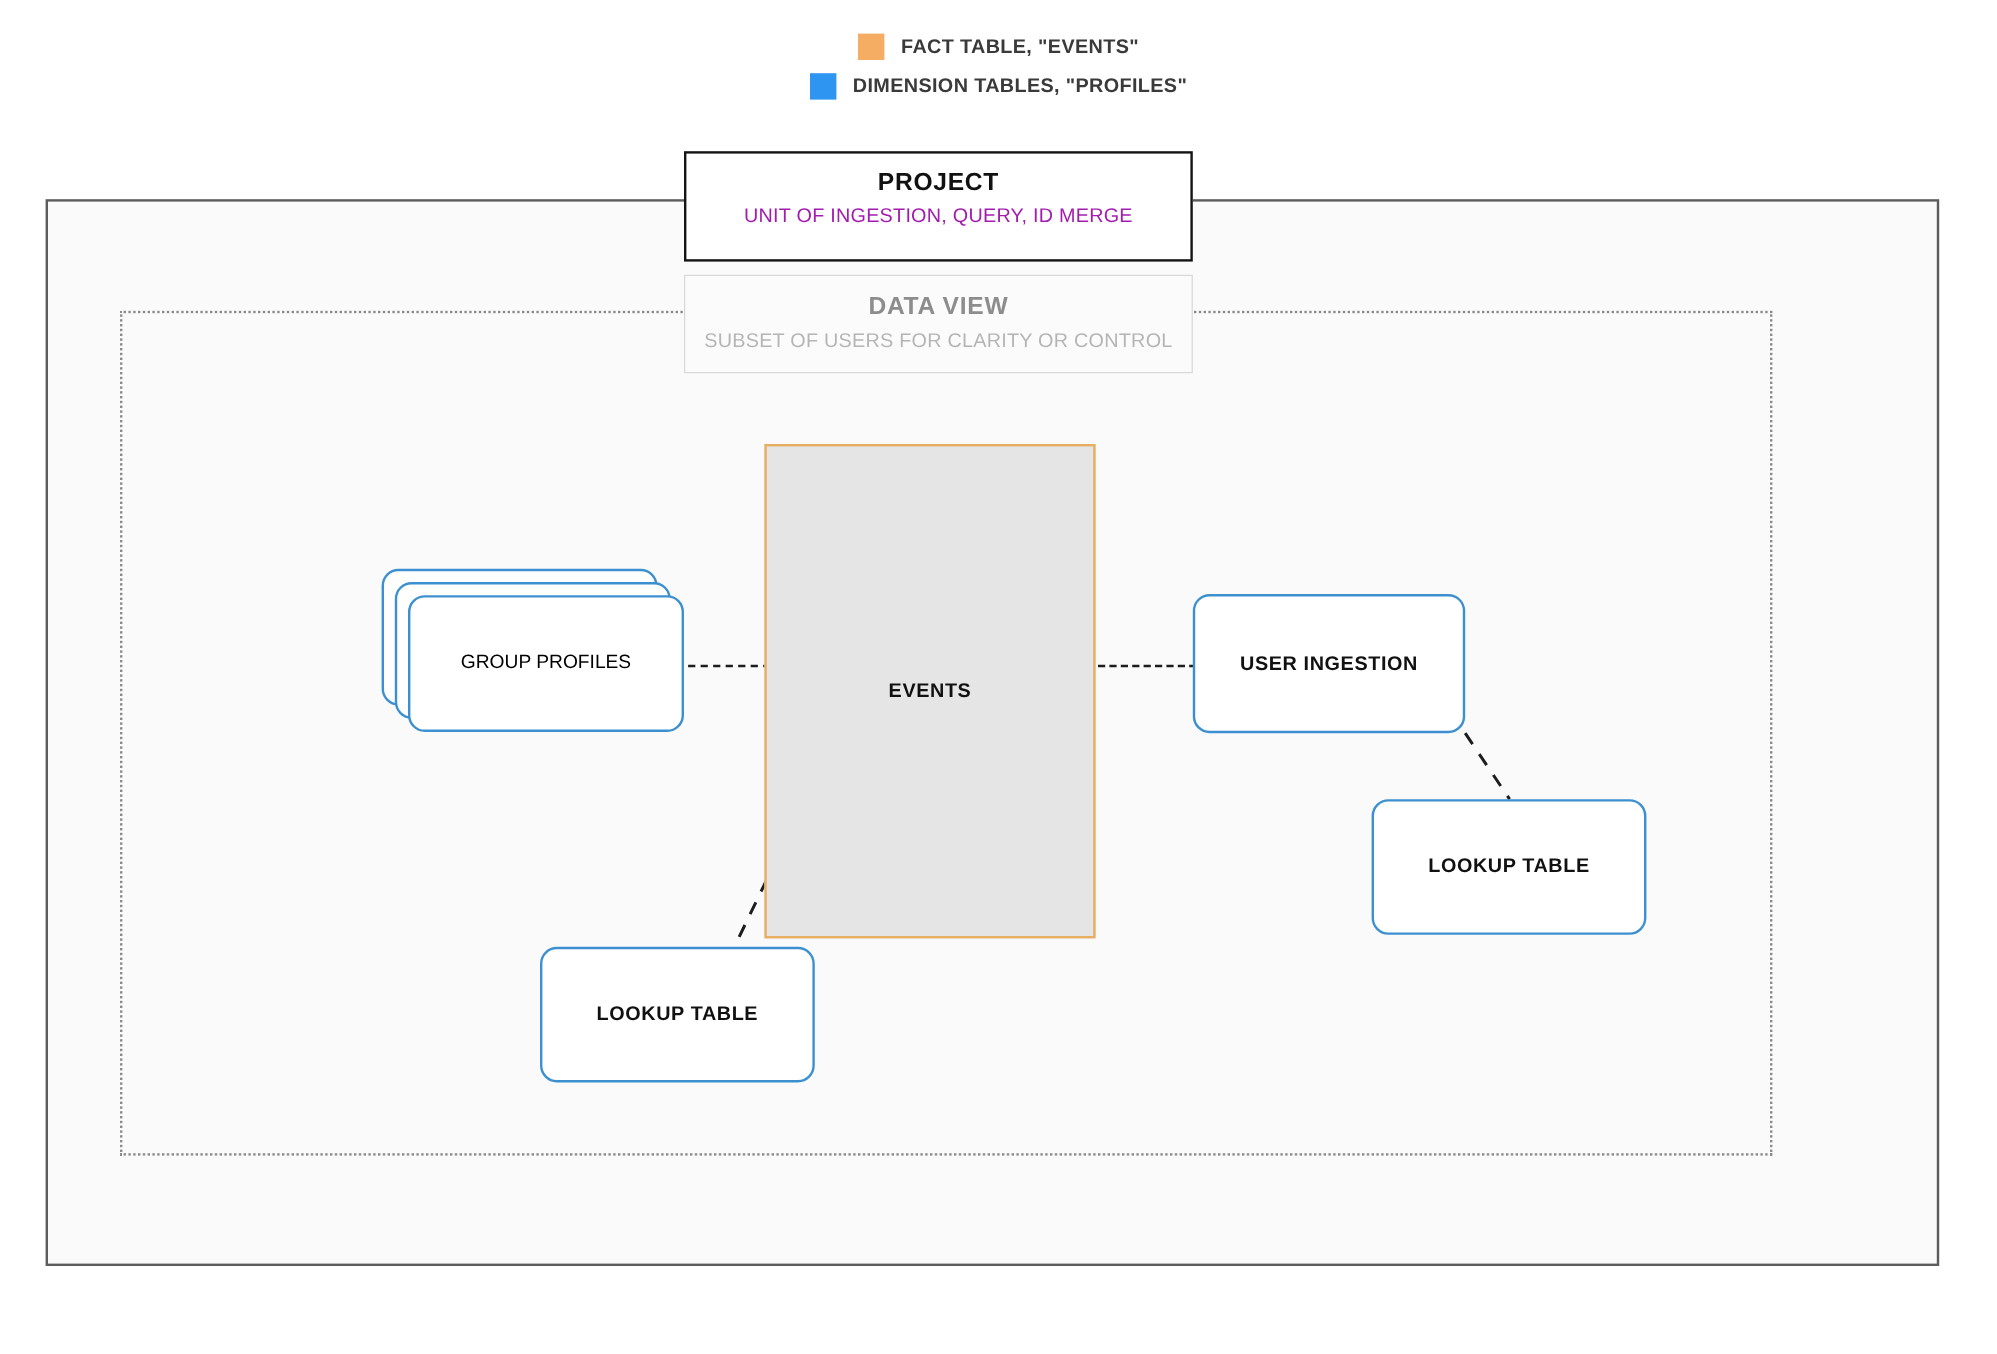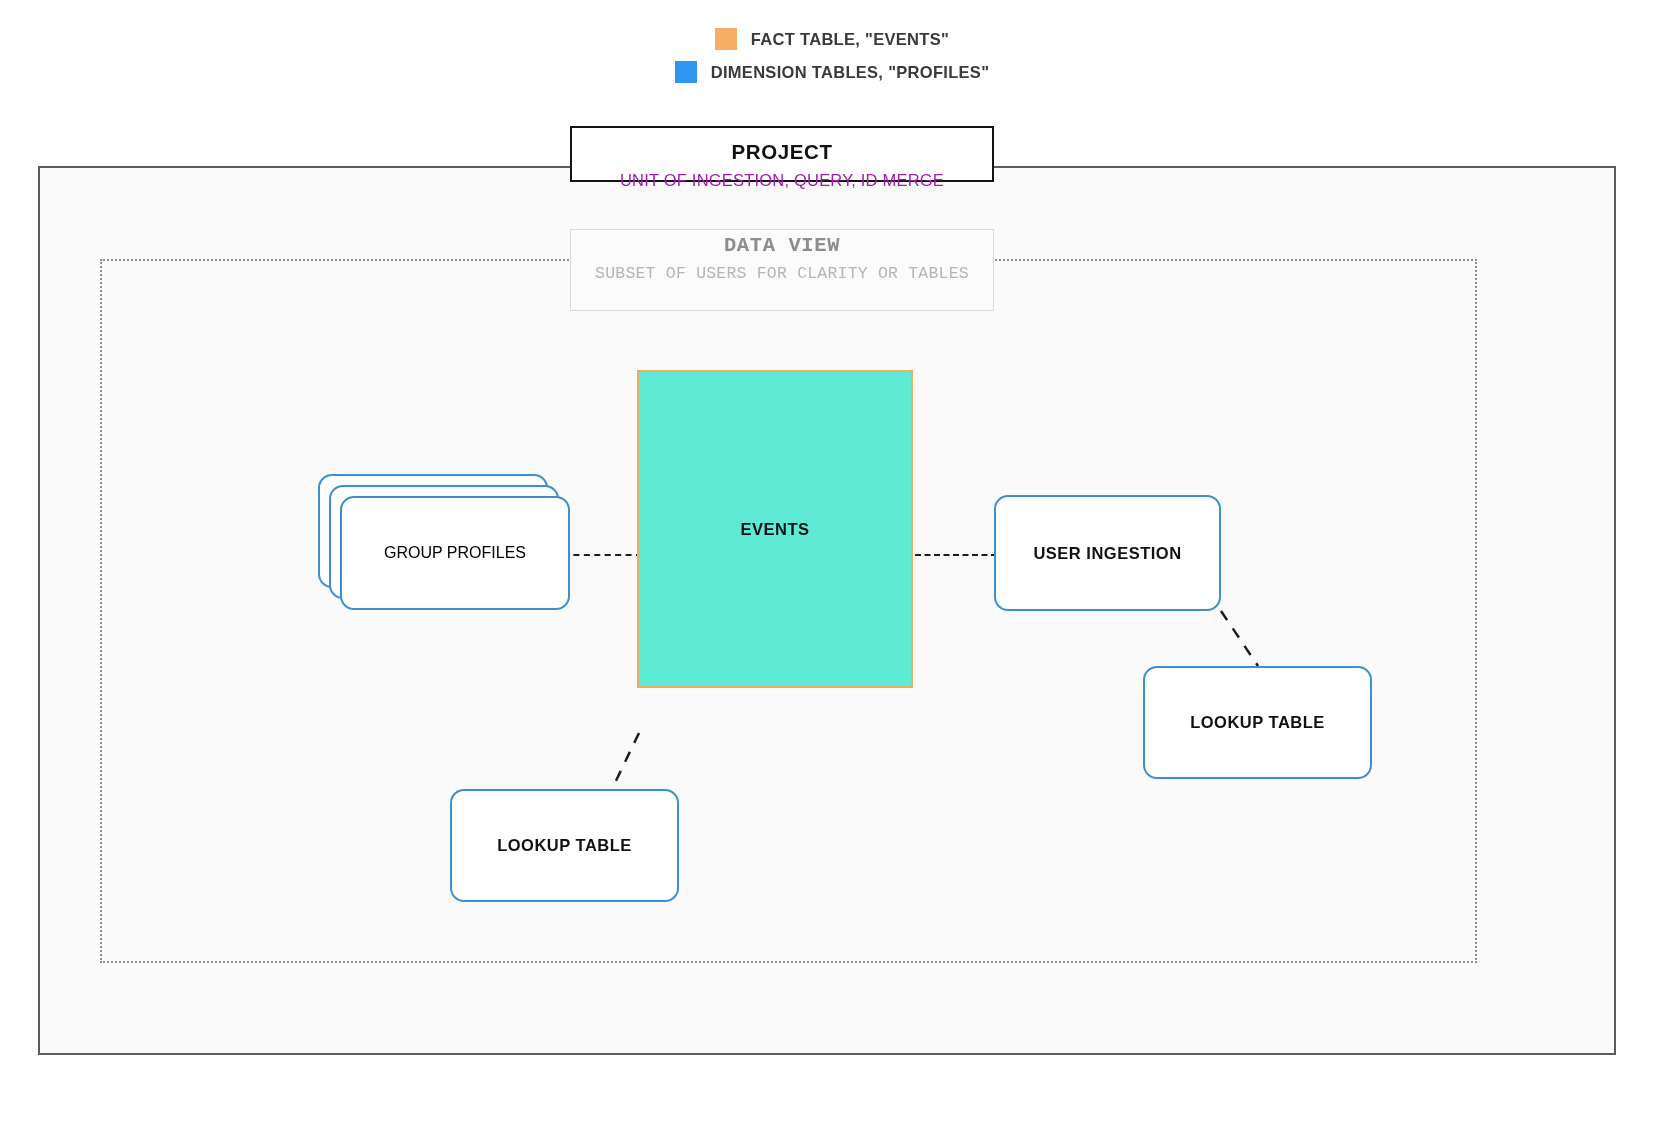--- a/index.html
+++ b/index.html
@@ -69,21 +69,21 @@
   .header-box {
     position: absolute;
     box-sizing: border-box;
     background: #ffffff;
     text-align: center;
   }
   #project-box {
     left: 570px;
     top: 126px;
     width: 424px;
-    height: 56px;
+    height: 92px;
     border: 2px solid #141414;
     padding-top: 12px;
   }
   #project-box .hb-title {
     font-size: 20.5px;
     font-weight: bold;
     color: #111111;
     letter-spacing: 0.6px;
   }
   #project-box .hb-sub {
@@ -92,44 +92,43 @@
     margin-top: 7px;
     letter-spacing: 0.2px;
   }
   #dataview-box {
     left: 570px;
     top: 229px;
     width: 424px;
     height: 82px;
     border: 1px solid #d8d8d8;
     background: #fbfbfb;
-    padding-top: 4px;
-    font-family: Liberation Mono, monospace;
+    padding-top: 14px;
   }
   #dataview-box .hb-title {
     font-size: 20.5px;
     font-weight: bold;
     color: #8d8d8d;
     letter-spacing: 0.6px;
   }
   #dataview-box .hb-sub {
     font-size: 16.5px;
     color: #b5b5b5;
     margin-top: 7px;
     letter-spacing: 0.2px;
   }
 
   
   #events-box {
     position: absolute;
     left: 637px;
     top: 370px;
     width: 276px;
-    height: 318px;
-    background: #5eead4;
+    height: 412px;
+    background: #e5e5e5;
     border: 2px solid #e8ae62;
     box-sizing: border-box;
     display: flex;
     align-items: center;
     justify-content: center;
   }
   #events-box .node-label {
     font-size: 16.5px;
     font-weight: bold;
     color: #111111;
@@ -251,14 +250,14 @@
   <span class="node-label">LOOKUP TABLE</span>
 </div>
 
 <div class="header-box" id="project-box">
   <span class="hb-title">PROJECT</span>
   <span class="hb-sub">UNIT OF INGESTION, QUERY, ID MERGE</span>
 </div>
 
 <div class="header-box" id="dataview-box">
   <span class="hb-title">DATA VIEW</span>
-  <span class="hb-sub">SUBSET OF USERS FOR CLARITY OR TABLES</span>
+  <span class="hb-sub">SUBSET OF USERS FOR CLARITY OR CONTROL</span>
 </div>
 
 </body></html>

